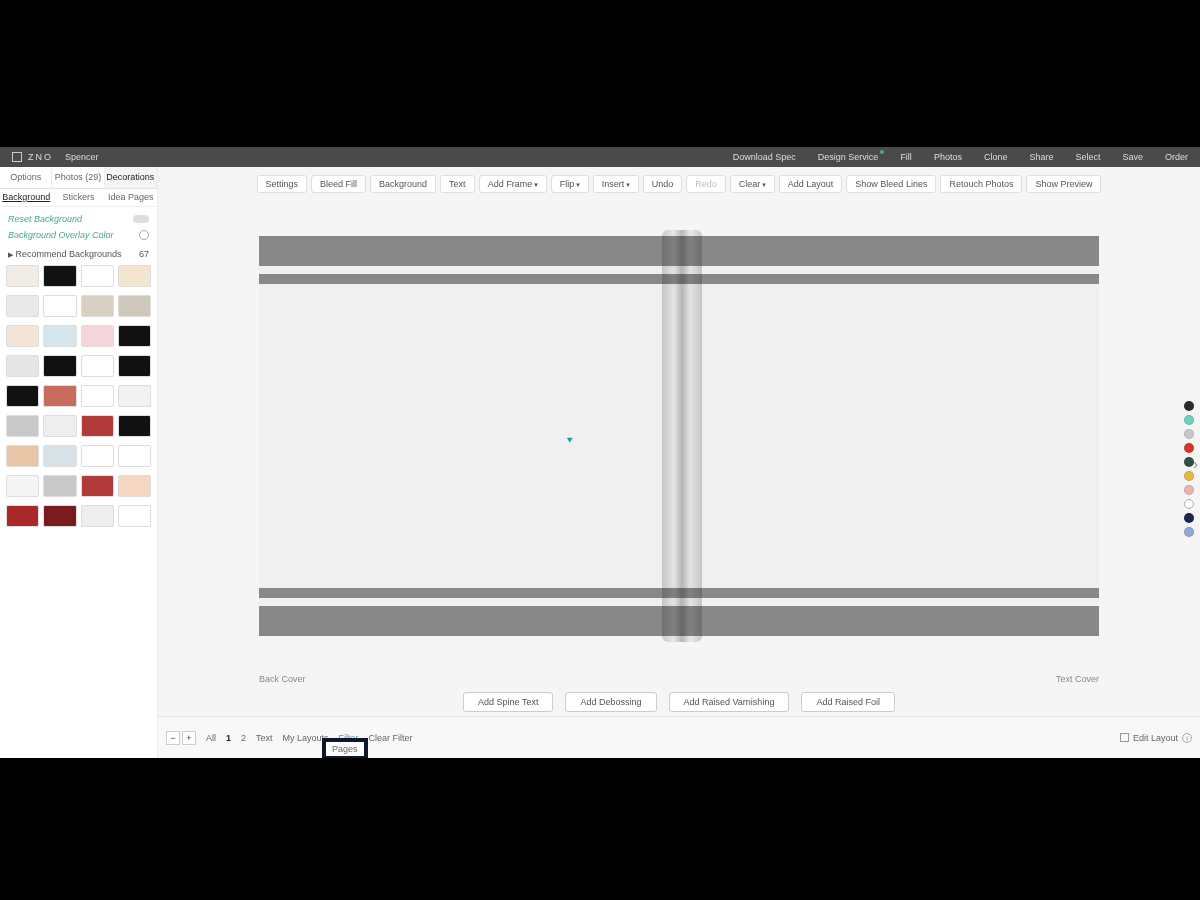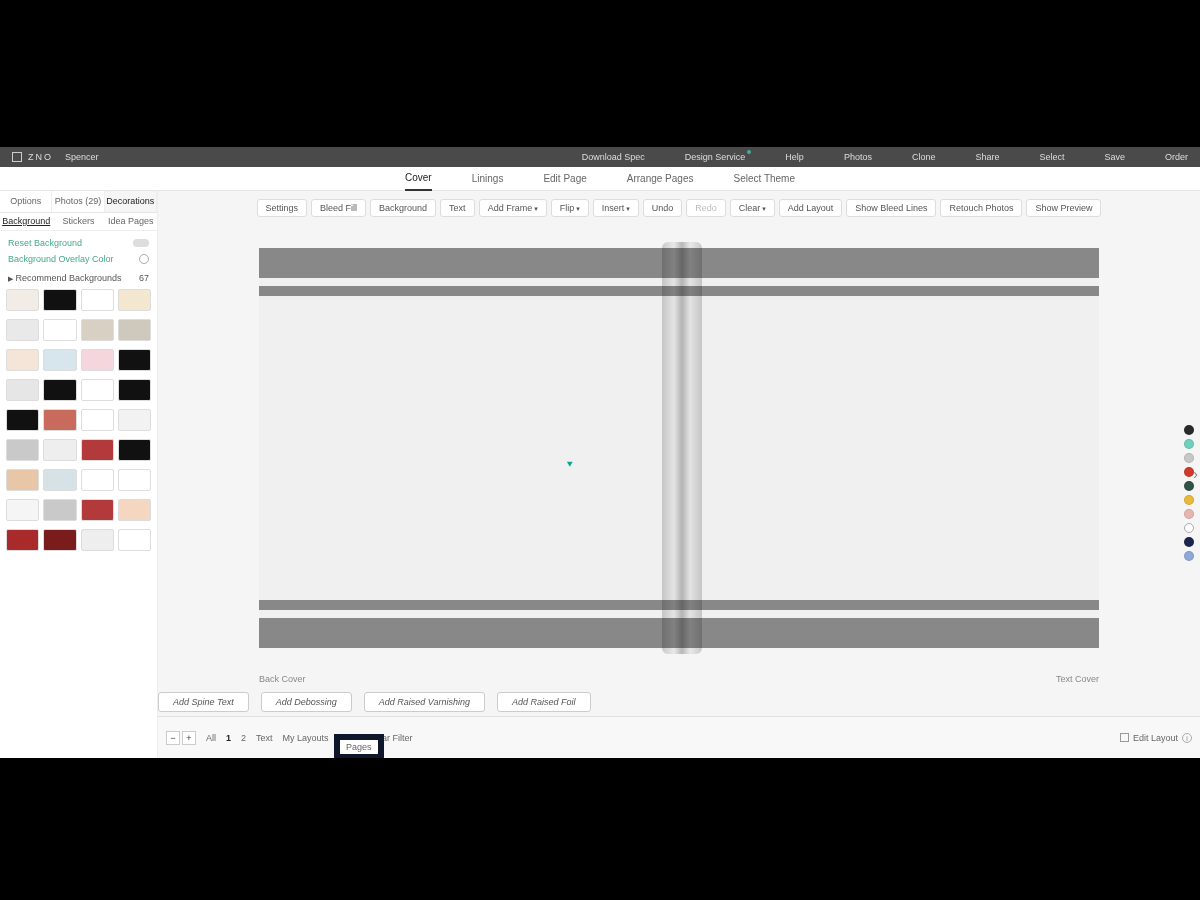--- a/index.html
+++ b/index.html
@@ -7,34 +7,34 @@
 .letterbox-top, .letterbox-bottom { background: #000; width: 100%; }
 .letterbox-top { height: 147px; }
 .letterbox-bottom { height: 142px; }
 .app { background: #fff; height: 611px; display: flex; flex-direction: column; }
 .topbar { background: #4a4a4a; color: #ddd; height: 20px; display: flex; align-items: center; padding: 0 12px; font-size: 10px; }
 .topbar .logo { display: flex; align-items: center; gap: 6px; }
 .topbar .logo-icon { width: 10px; height: 10px; border: 1px solid #ccc; }
 .topbar .brand { letter-spacing: 2px; font-size: 9px; }
 .topbar .project { margin-left: 12px; font-size: 9px; }
 .topbar .spacer { flex: 1; }
-.topbar .nav-item { margin-left: 40px; font-size: 9px; cursor: pointer; position: relative; }
+.topbar .nav-item { margin-left: 22px; font-size: 9px; cursor: pointer; position: relative; }
 .topbar .nav-item .badge { position: absolute; top: -2px; right: -6px; width: 4px; height: 4px; background: #4a9; border-radius: 50%; }
 .tabs-row { background: #fff; border-bottom: 1px solid #e6e6e6; height: 24px; display: flex; align-items: center; justify-content: center; gap: 40px; }
 .tabs-row .tab { font-size: 10px; color: #666; padding: 6px 0; cursor: pointer; }
 .tabs-row .tab.active { color: #222; border-bottom: 2px solid #333; font-weight: 500; }
 .main-row { flex: 1; display: flex; overflow: hidden; }
 .sidebar { width: 158px; background: #fff; border-right: 1px solid #eee; display: flex; flex-direction: column; overflow: hidden; }
 .sidebar-tabs { display: flex; border-bottom: 1px solid #e5e5e5; height: 22px; }
 .sidebar-tabs .stab { flex: 1; text-align: center; font-size: 9px; padding: 5px 0; cursor: pointer; color: #666; border-right: 1px solid #eee; }
 .sidebar-tabs .stab.active { background: #f5f5f5; color: #222; font-weight: 500; }
 .sidebar-subtabs { display: flex; height: 18px; border-bottom: 1px solid #eee; }
 .sidebar-subtabs .sstab { flex: 1; text-align: center; font-size: 9px; padding: 3px 0; cursor: pointer; color: #666; }
 .sidebar-subtabs .sstab.active { text-decoration: underline; color: #222; }
-.sidebar-controls { padding: 4px 8px; font-size: 9px; color: #4a8; }
+.sidebar-controls { padding: 4px 8px; font-size: 9px; color: #4a8; font-style: italic; }
 .sidebar-controls .ctl { display: flex; align-items: center; justify-content: space-between; padding: 3px 0; cursor: pointer; }
 .sidebar-controls .toggle { width: 16px; height: 8px; background: #ddd; border-radius: 4px; position: relative; }
 .sidebar-controls .refresh { width: 10px; height: 10px; border: 1px solid #aaa; border-radius: 50%; }
 .rec-header { display: flex; justify-content: space-between; padding: 2px 8px; font-size: 9px; color: #555; }
 .rec-header .tri::before { content: "▶"; font-size: 7px; margin-right: 2px; }
 .bg-grid { flex: 1; overflow-y: auto; padding: 4px 6px; }
 .bg-row { display: flex; gap: 4px; margin-bottom: 8px; }
 .bg-thumb { width: 44px; height: 22px; background: #eee; border: 1px solid #ddd; cursor: pointer; border-radius: 2px; }
 .canvas-area { flex: 1; background: #f5f5f5; display: flex; flex-direction: column; position: relative; }
 .toolbar { display: flex; gap: 4px; padding: 8px 0; justify-content: center; flex-wrap: wrap; }
@@ -45,21 +45,21 @@
 .book { width: 840px; height: 400px; position: relative; }
 .book-spread { position: absolute; inset: 0; background: #f0f0f0; }
 .stripe { position: absolute; left: 0; right: 0; background: #888; }
 .stripe.s1 { top: 0; height: 30px; }
 .stripe.s2 { top: 38px; height: 10px; }
 .stripe.s3 { bottom: 38px; height: 10px; }
 .stripe.s4 { bottom: 0; height: 30px; }
 .spine { position: absolute; top: -6px; bottom: -6px; left: 48%; width: 40px; background: linear-gradient(90deg, rgba(0,0,0,0.18), rgba(0,0,0,0.05) 30%, rgba(0,0,0,0.25) 50%, rgba(0,0,0,0.05) 70%, rgba(0,0,0,0.18)); border-radius: 6px; }
 .cursor { position: absolute; left: 410px; top: 235px; width: 0; height: 0; border-left: 5px solid #0a9; border-top: 3px solid transparent; border-bottom: 3px solid transparent; transform: rotate(-30deg); }
 .cover-labels { display: flex; justify-content: space-between; width: 840px; margin: 4px auto 0; font-size: 9px; color: #888; }
-.cover-actions { display: flex; justify-content: flex-start; gap: 12px; padding: 8px 0 4px; font-style: italic; }
+.cover-actions { display: flex; justify-content: center; gap: 12px; padding: 8px 0 4px; }
 .cover-actions .cbtn { background: #fff; border: 1px solid #ccc; border-radius: 3px; padding: 4px 14px; font-size: 9px; cursor: pointer; color: #555; }
 .color-palette { position: absolute; right: 6px; top: 200px; display: flex; flex-direction: column; gap: 4px; }
 .color-palette .swatch { width: 10px; height: 10px; border-radius: 50%; border: 1px solid rgba(0,0,0,0.1); cursor: pointer; }
 .nav-arrow { position: absolute; right: 2px; top: 56%; transform: translateY(-50%); font-size: 14px; color: #888; cursor: pointer; }
 .bottom-panel { height: 42px; background: #f8f8f8; border-top: 1px solid #e0e0e0; display: flex; align-items: center; padding: 0 8px; gap: 10px; }
 .zoom-ctrl { display: flex; gap: 2px; }
 .zoom-ctrl .zb { width: 14px; height: 14px; border: 1px solid #ccc; background: #fff; font-size: 9px; text-align: center; line-height: 12px; cursor: pointer; }
 .filter-row { display: flex; gap: 10px; font-size: 9px; color: #666; }
 .filter-row .fitem { cursor: pointer; }
 .filter-row .fitem.active { color: #222; font-weight: 600; }
@@ -67,54 +67,47 @@
 .layouts-label { font-size: 9px; color: #666; padding: 4px 6px; border: 1px solid #ddd; background: #fff; border-radius: 2px; margin-left: 4px; }
 .smart-layout { display: flex; align-items: center; gap: 4px; font-size: 8px; color: #666; border: 1px solid #ddd; padding: 4px 6px; background: #fff; cursor: pointer; }
 .smart-layout .sl-icon { width: 14px; height: 10px; border: 1px solid #999; }
 .layout-thumbs { display: flex; gap: 6px; }
 .layout-thumb { width: 66px; height: 28px; background: #fff; border: 1px solid #ccc; cursor: pointer; display: flex; align-items: center; justify-content: center; }
 .layout-thumb.selected { border: 2px solid #333; }
 .layout-thumb .ph { background: #ccc; }
 .auto-layout { margin-left: auto; font-size: 9px; color: #666; display: flex; align-items: center; gap: 4px; }
 .auto-layout .cb { width: 9px; height: 9px; border: 1px solid #999; }
 .auto-layout .info { width: 10px; height: 10px; border: 1px solid #aaa; border-radius: 50%; font-size: 7px; text-align: center; line-height: 9px; color: #888; }
-.pages-label { position: absolute; left: 176px; bottom: 2px; font-size: 9px; color: #666; background: #fff; padding: 2px 6px; border: 6px solid #0f172a; }
+.pages-label { position: absolute; left: 164px; bottom: 2px; font-size: 9px; color: #666; background: #fff; padding: 2px 6px; border: 4px solid #0f172a; }
 </style>
 </head>
 <body>
 
 <div class="letterbox-top"></div>
 
 <div class="app">
 
   <div class="topbar">
     <div class="logo">
       <span class="logo-icon"></span>
       <span class="brand">ZNO</span>
     </div>
     <span class="project">Spencer</span>
     <div class="spacer"></div>
     <span class="nav-item">Download Spec</span>
     <span class="nav-item"><span>Design Service</span><span class="badge"></span></span>
-    <span class="nav-item">Help</span>
+    <span class="nav-item">Fill</span>
     <span class="nav-item">Photos</span>
     <span class="nav-item">Clone</span>
     <span class="nav-item">Share</span>
     <span class="nav-item">Select</span>
     <span class="nav-item">Save</span>
     <span class="nav-item">Order</span>
   </div>
 
-  <div class="tabs-row">
-    <span class="tab active">Cover</span>
-    <span class="tab">Linings</span>
-    <span class="tab">Edit Page</span>
-    <span class="tab">Arrange Pages</span>
-    <span class="tab">Select Theme</span>
-  </div>
 
   <div class="main-row">
 
     <div class="sidebar">
       <div class="sidebar-tabs">
         <div class="stab">Options</div>
         <div class="stab">Photos (29)</div>
         <div class="stab active">Decorations</div>
       </div>
       <div class="sidebar-subtabs">

